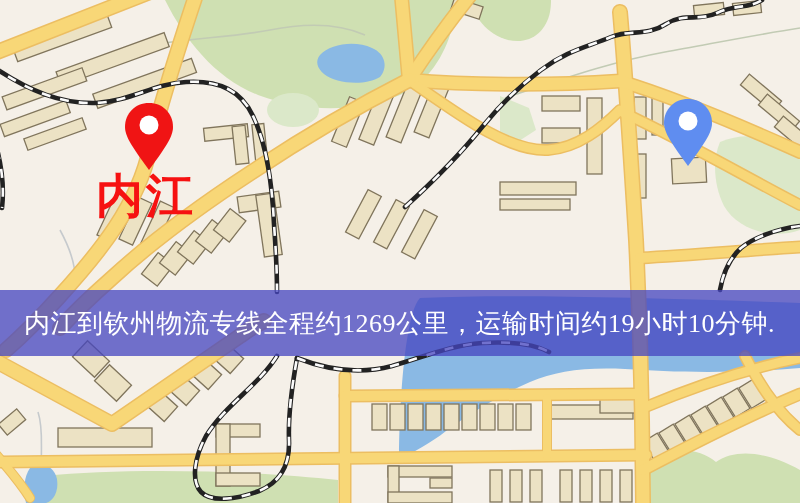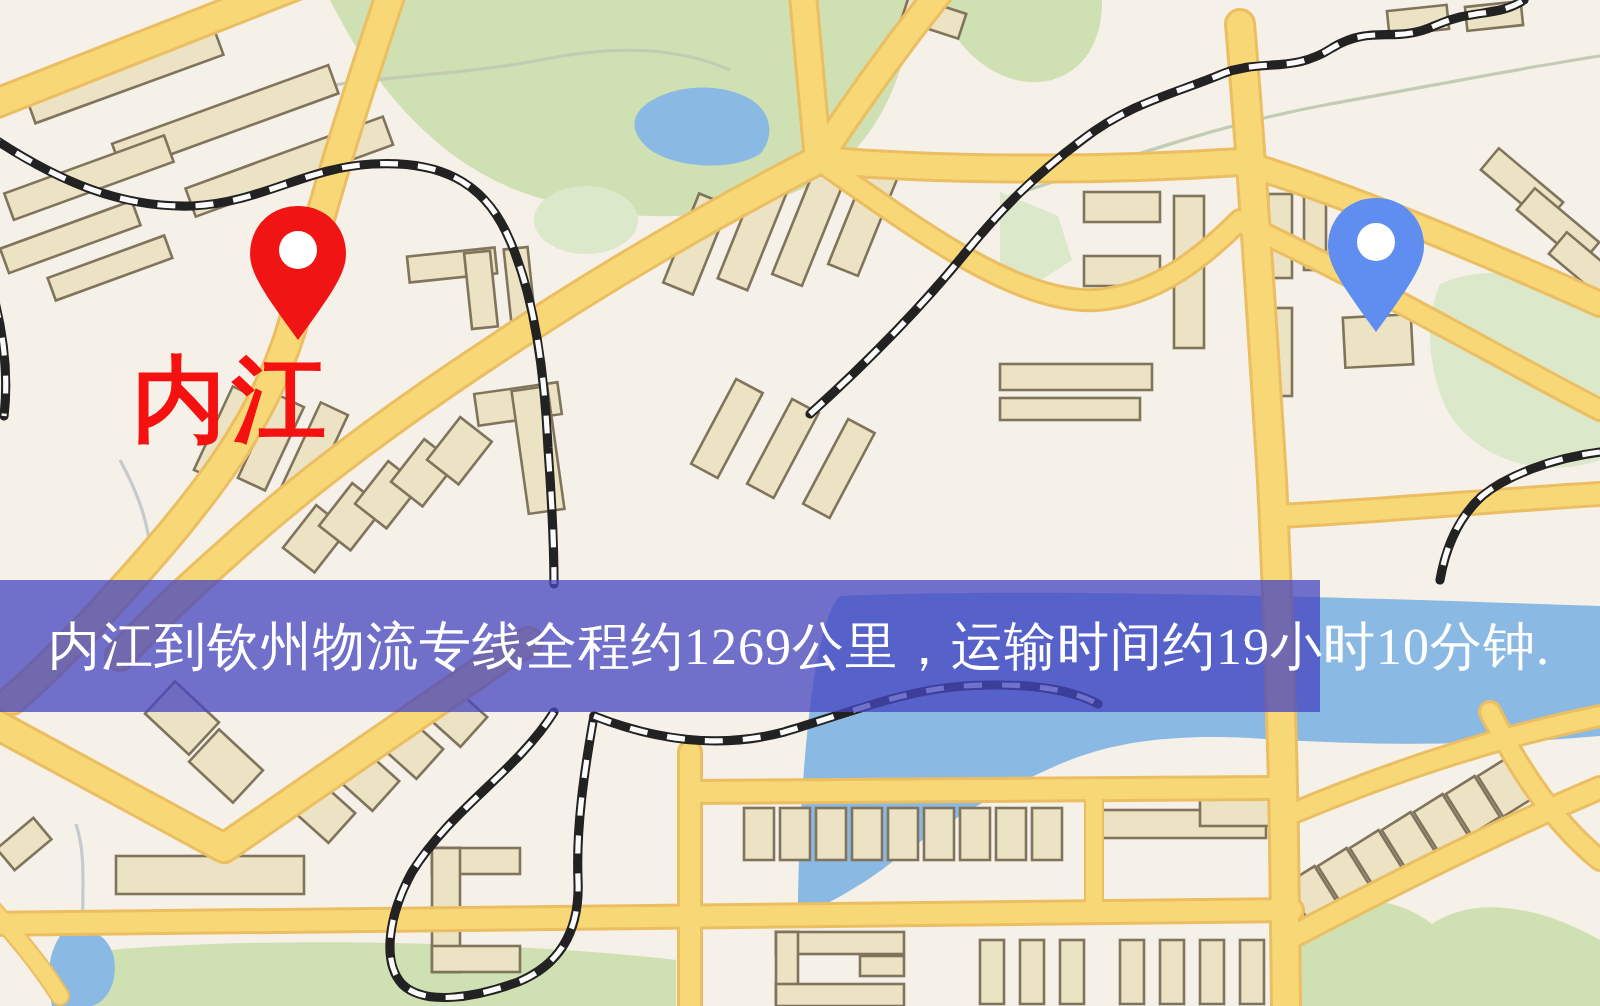--- a/index.html
+++ b/index.html
@@ -19,27 +19,27 @@
   .rail-b{fill:none;stroke:#222;stroke-width:4.6;stroke-linecap:round;}
   .rail-w{fill:none;stroke:#fbfbfb;stroke-width:2.6;stroke-dasharray:9 10;stroke-linecap:butt;}
 
   
   .pin{position:absolute;width:52px;height:70px;}
   .pin svg{position:static;}
   .pin-origin path{fill:#f01414;}
   .pin-dest path{fill:#5f8df0;}
 
   
-  .city-label{position:absolute;font-family:Liberation Sans, sans-serif;
-              font-weight:700;text-align:left;letter-spacing:3px;line-height:1;}
+  .city-label{position:absolute;font-family:Liberation Mono, monospace;
+              font-weight:700;text-align:right;letter-spacing:3px;line-height:1;}
   .label-origin{left:66px;top:176px;width:130px;font-size:47px;color:#f61111;}
   .label-dest{left:626px;top:178px;width:134px;font-size:45px;color:#2c2ce2;}
 
   
-  .banner{position:absolute;left:0;top:290px;width:660px;height:66px;
+  .banner{position:absolute;left:0;top:290px;width:800px;height:66px;
           background:rgba(70,70,192,0.76);display:flex;align-items:center;}
   .banner span{color:#ffffff;font-size:26px;letter-spacing:0.5px;padding-left:24px;
                font-family:"Liberation Serif","DejaVu Serif",serif;white-space:nowrap;}
 </style>
 </head>
 <body>
 
 <div class="stage">
 
   <svg width="800" height="503" viewBox="0 0 800 503">

